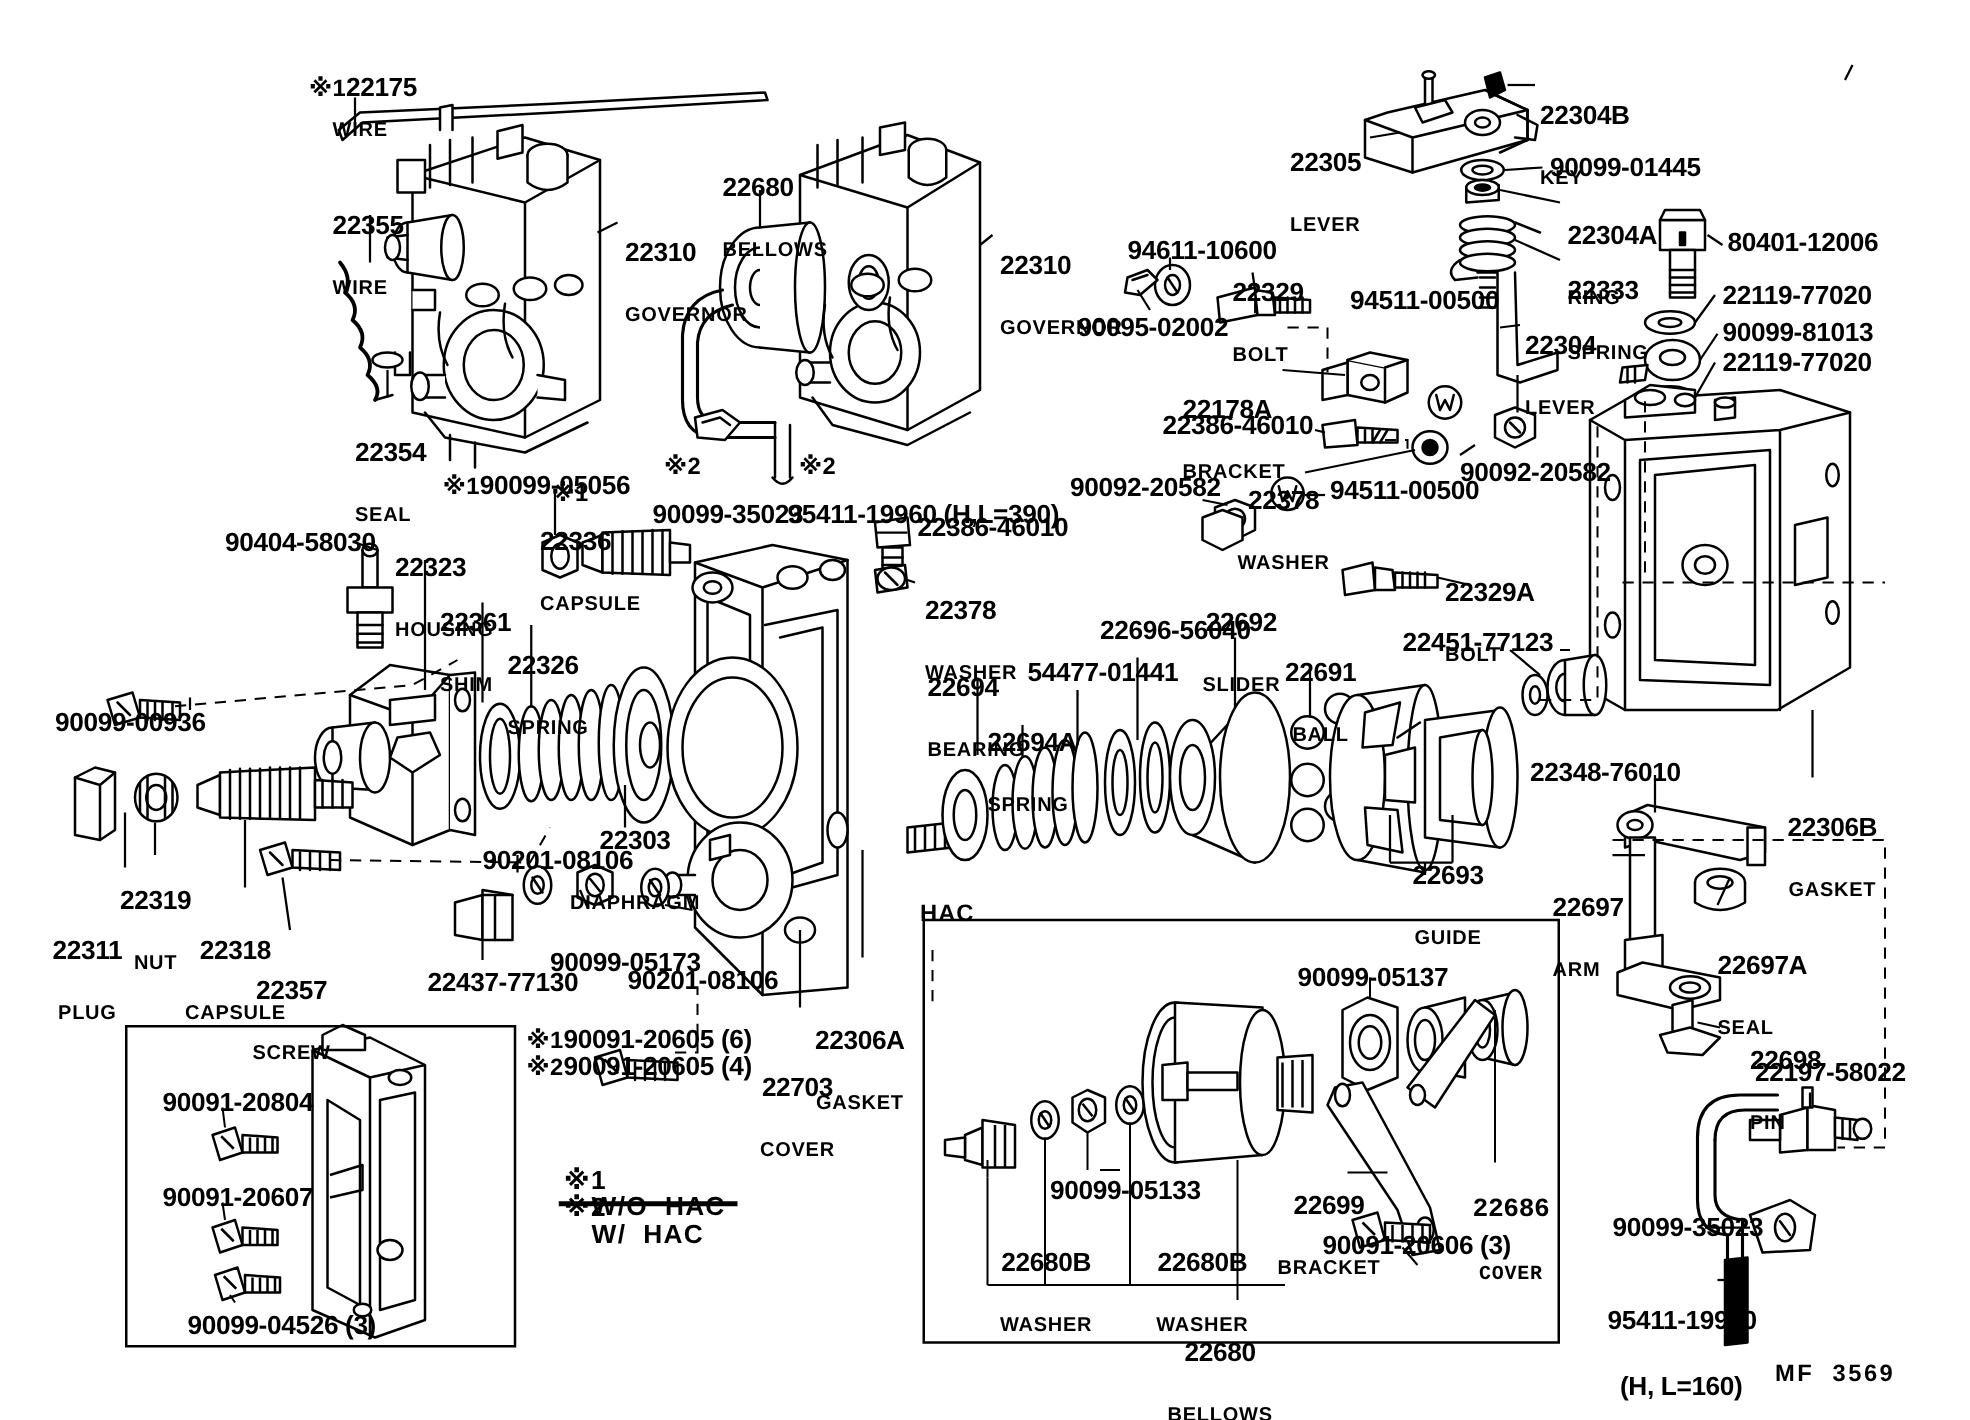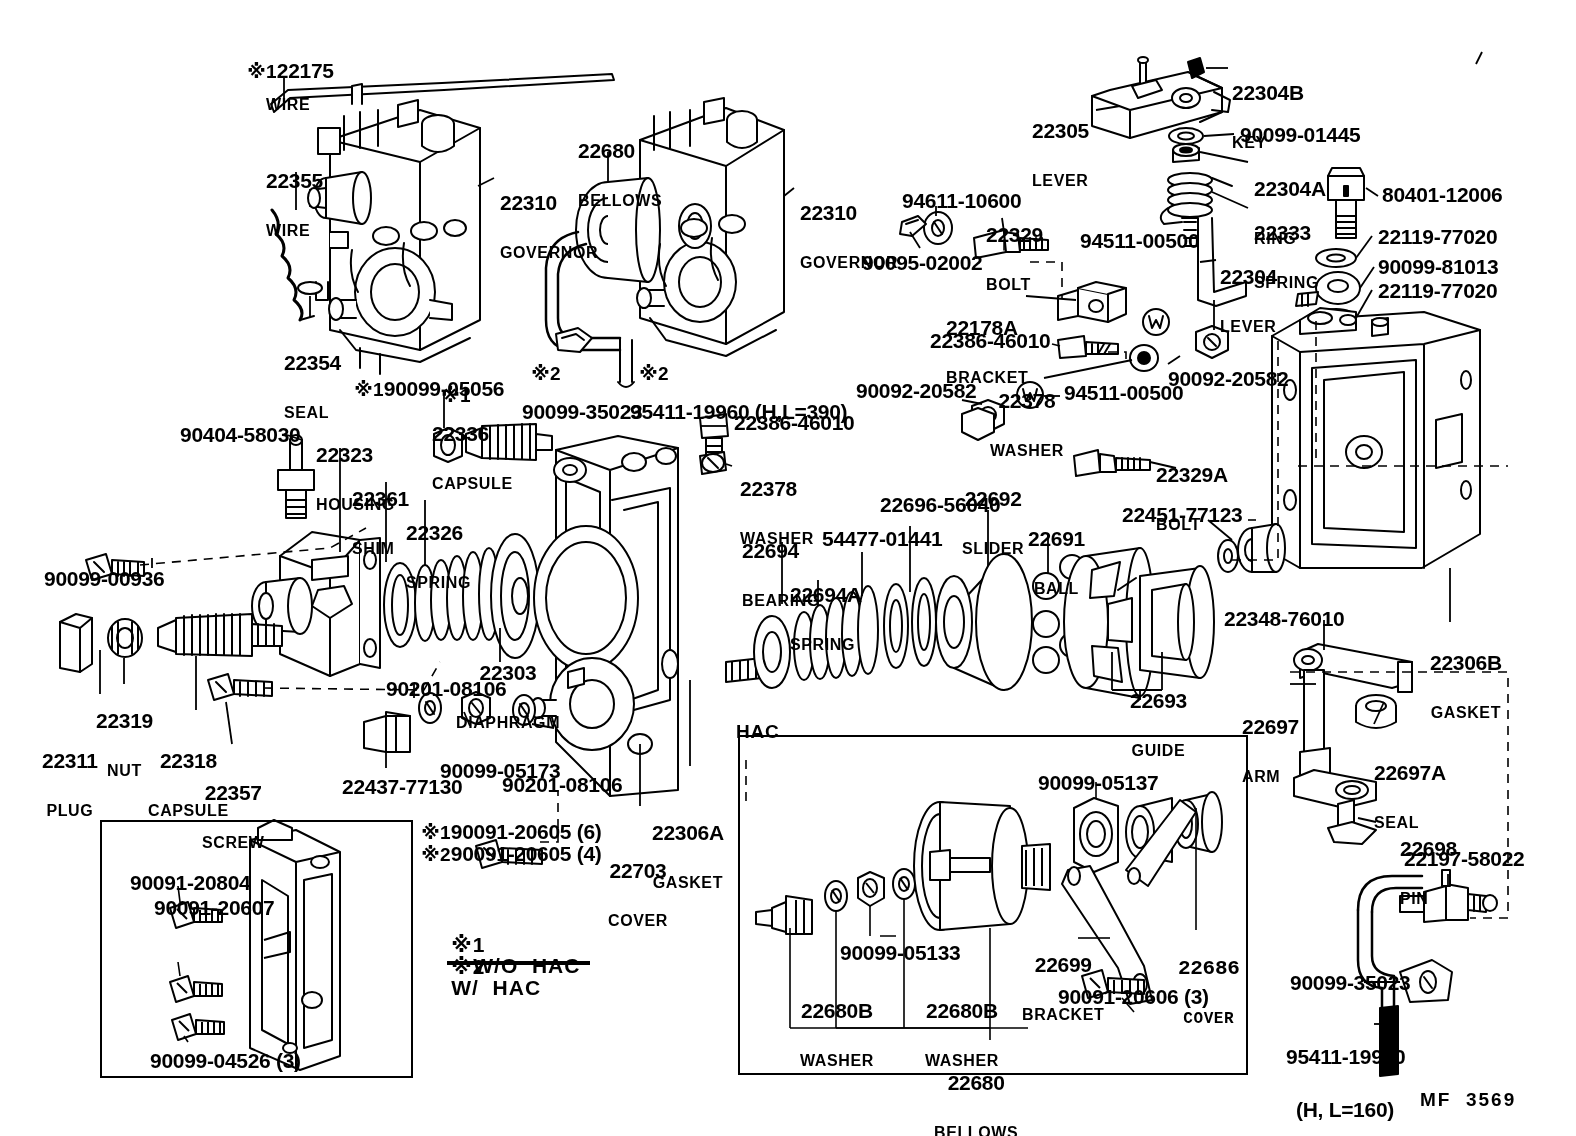--- a/index.html
+++ b/index.html
@@ -838,21 +838,21 @@
 
 <div class="lbl pn" style="left:1404px;top:848px;">22197-58022</div>
 <div class="lbl pn" style="left:1290px;top:972px;">90099-35023</div>
 
 <div class="lbl" style="left:1286px;top:1014px;">
   <div class="pn">95411-19930</div>
   <div class="pn" style="margin-left:10px;">(H, L=160)</div>
 </div>
 
 <div class="lbl pn" style="left:130px;top:872px;">90091-20804</div>
-<div class="lbl pn" style="left:130px;top:897px;margin-left:24px;">90091-20607</div>
+<div class="lbl pn" style="left:130px;top:948px;">90091-20607</div>
 <div class="lbl pn" style="left:150px;top:1050px;">90099-04526 (3)</div>
 
 <div class="lbl" style="left:412px;top:805px;">
   <span class="ast">※1</span><span class="pn">90091-20605 (6)</span>
 </div>
 <div class="lbl" style="left:412px;top:827px;">
   <span class="ast">※2</span><span class="pn">90091-20605 (4)</span>
 </div>
 
 <div class="lbl tag" style="left:736px;top:722px;">HAC</div>
@@ -888,18 +888,18 @@
   <div class="pn">22680</div>
   <div class="nm">BELLOWS</div>
 </div>
 
 <div class="lbl" style="left:442px;top:918px;">
   <span class="legend">※1</span>
   <span class="legend" style="margin-left:22px;">W/O  HAC</span>
 </div>
 <div class="lbl" style="left:442px;top:940px;">
   <span class="legend">※2</span>
-  <span class="legend" style="text-align:center;">W/  HAC</span>
+  <span class="legend" style="margin-left:22px;text-align:center;">W/  HAC</span>
 </div>
 
 <div class="lbl code" style="left:1420px;top:1090px;">MF  3569</div>
 
 </div>
 
 </body></html>

